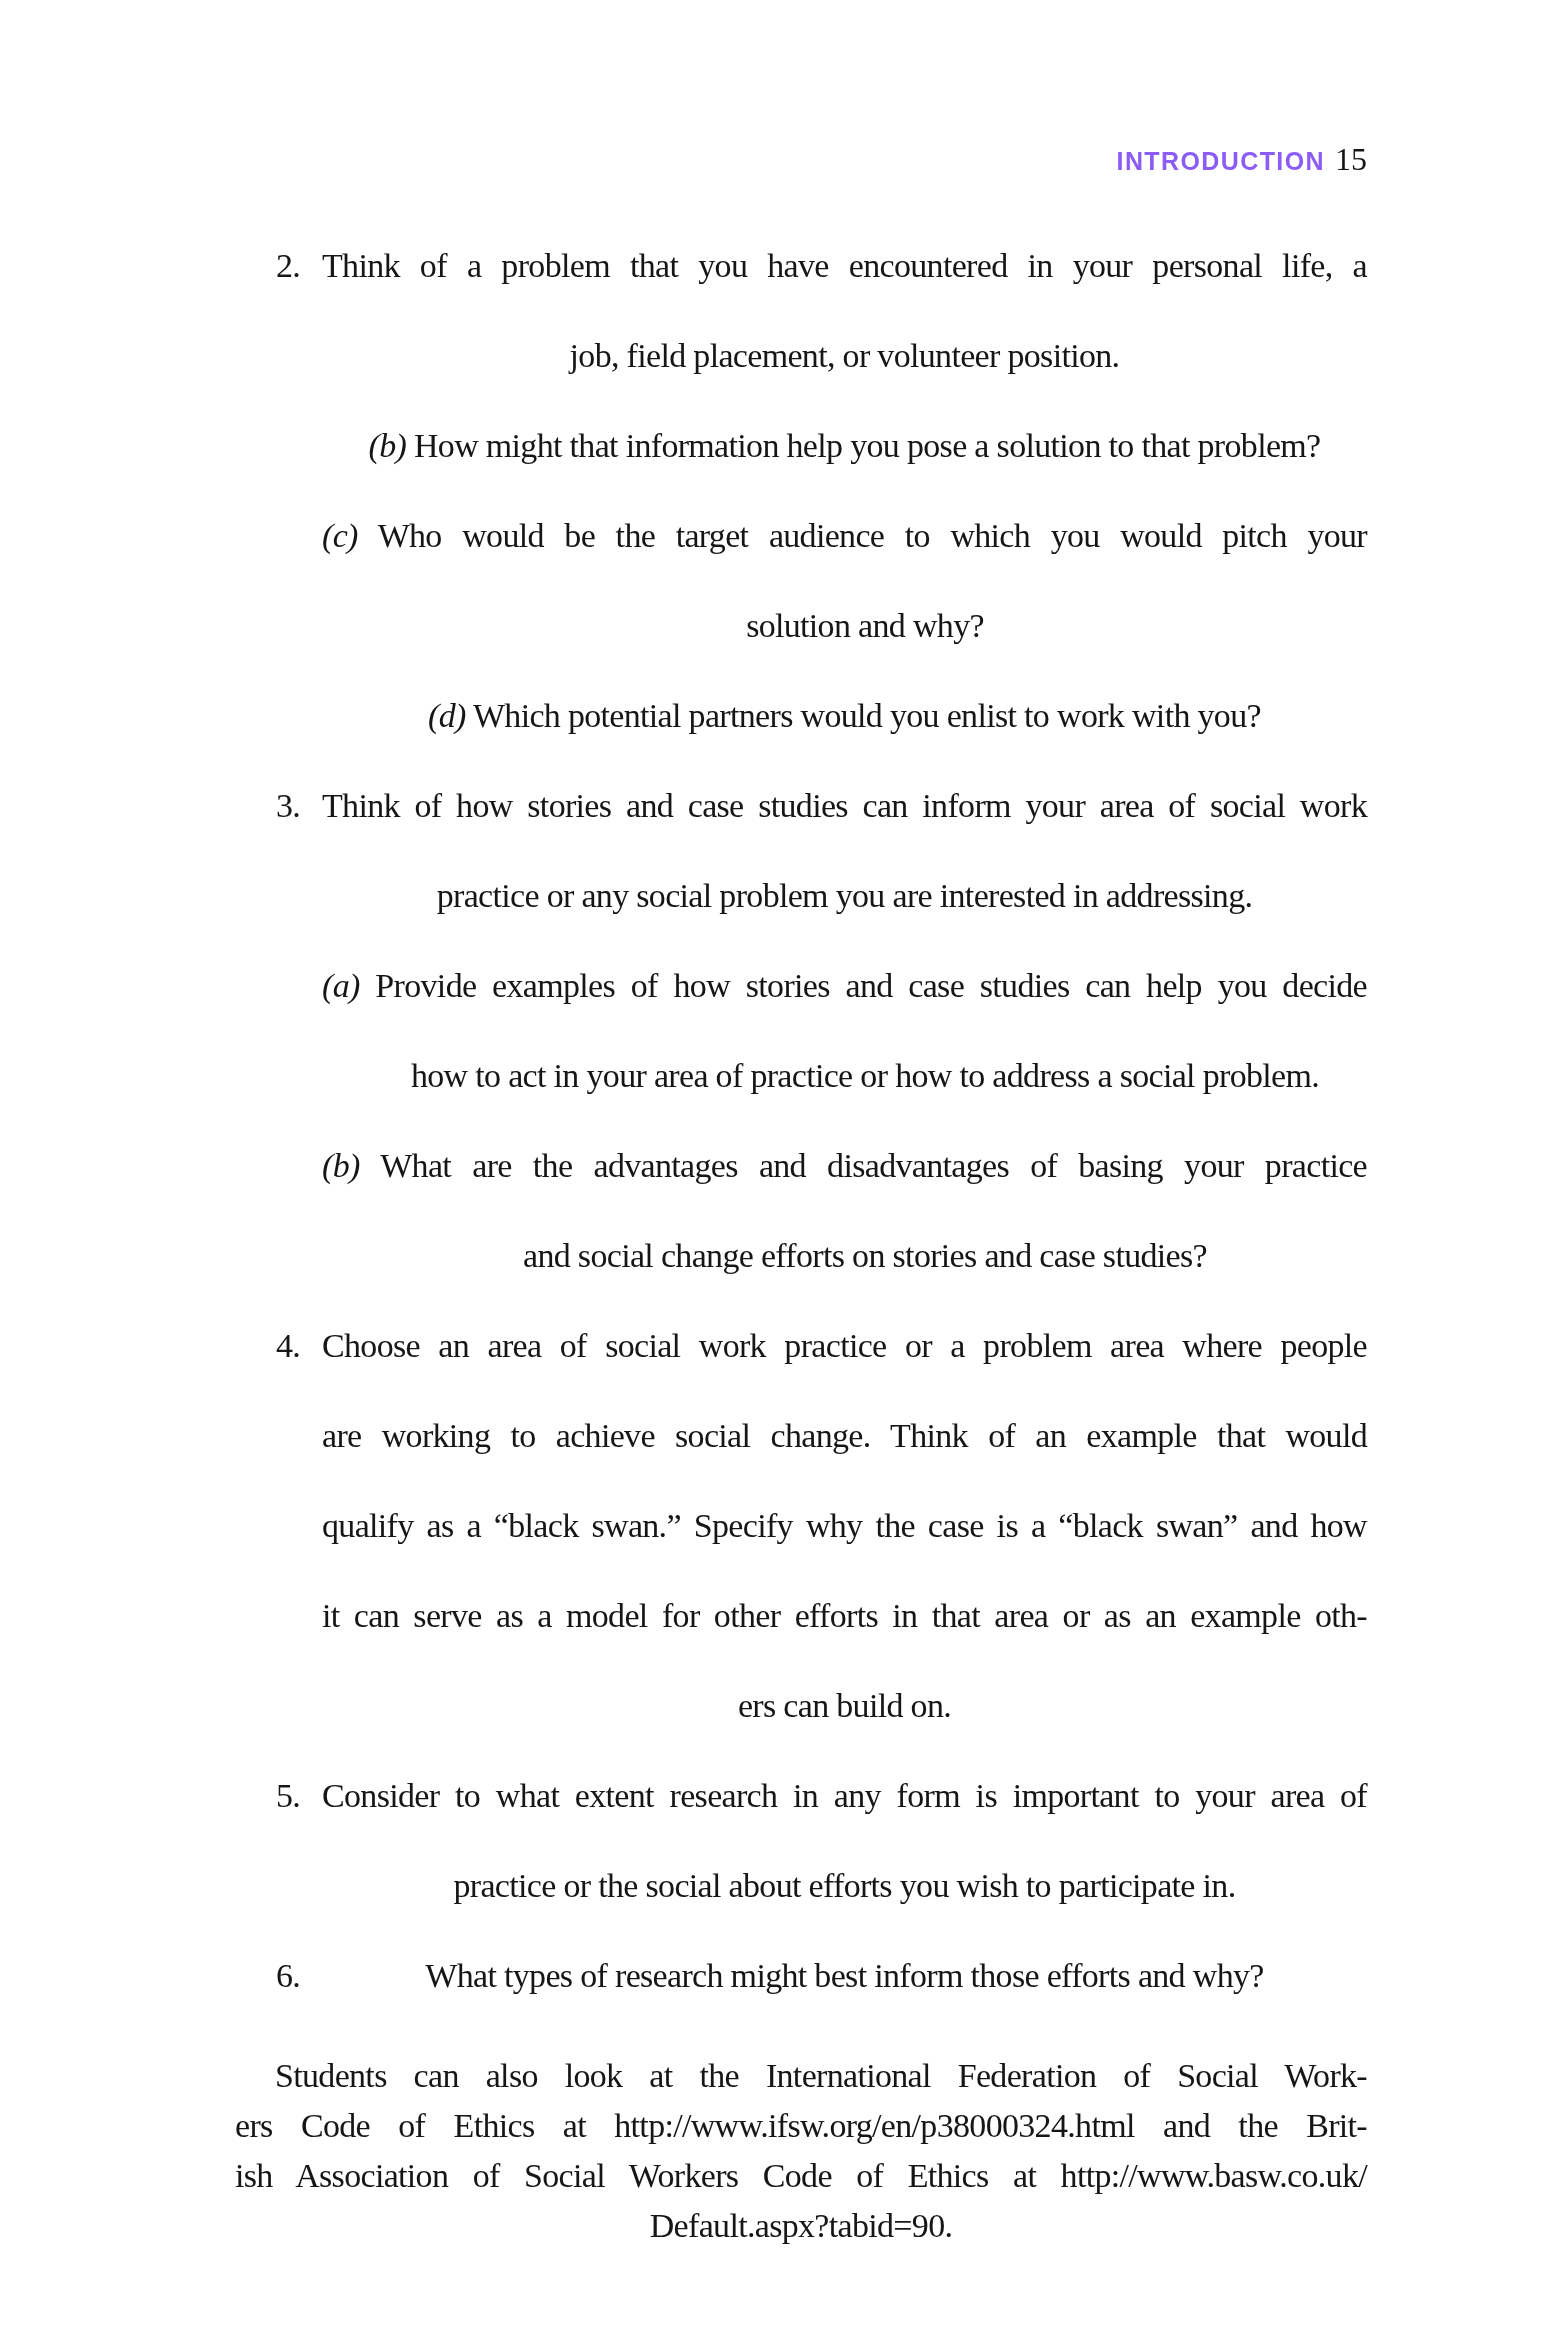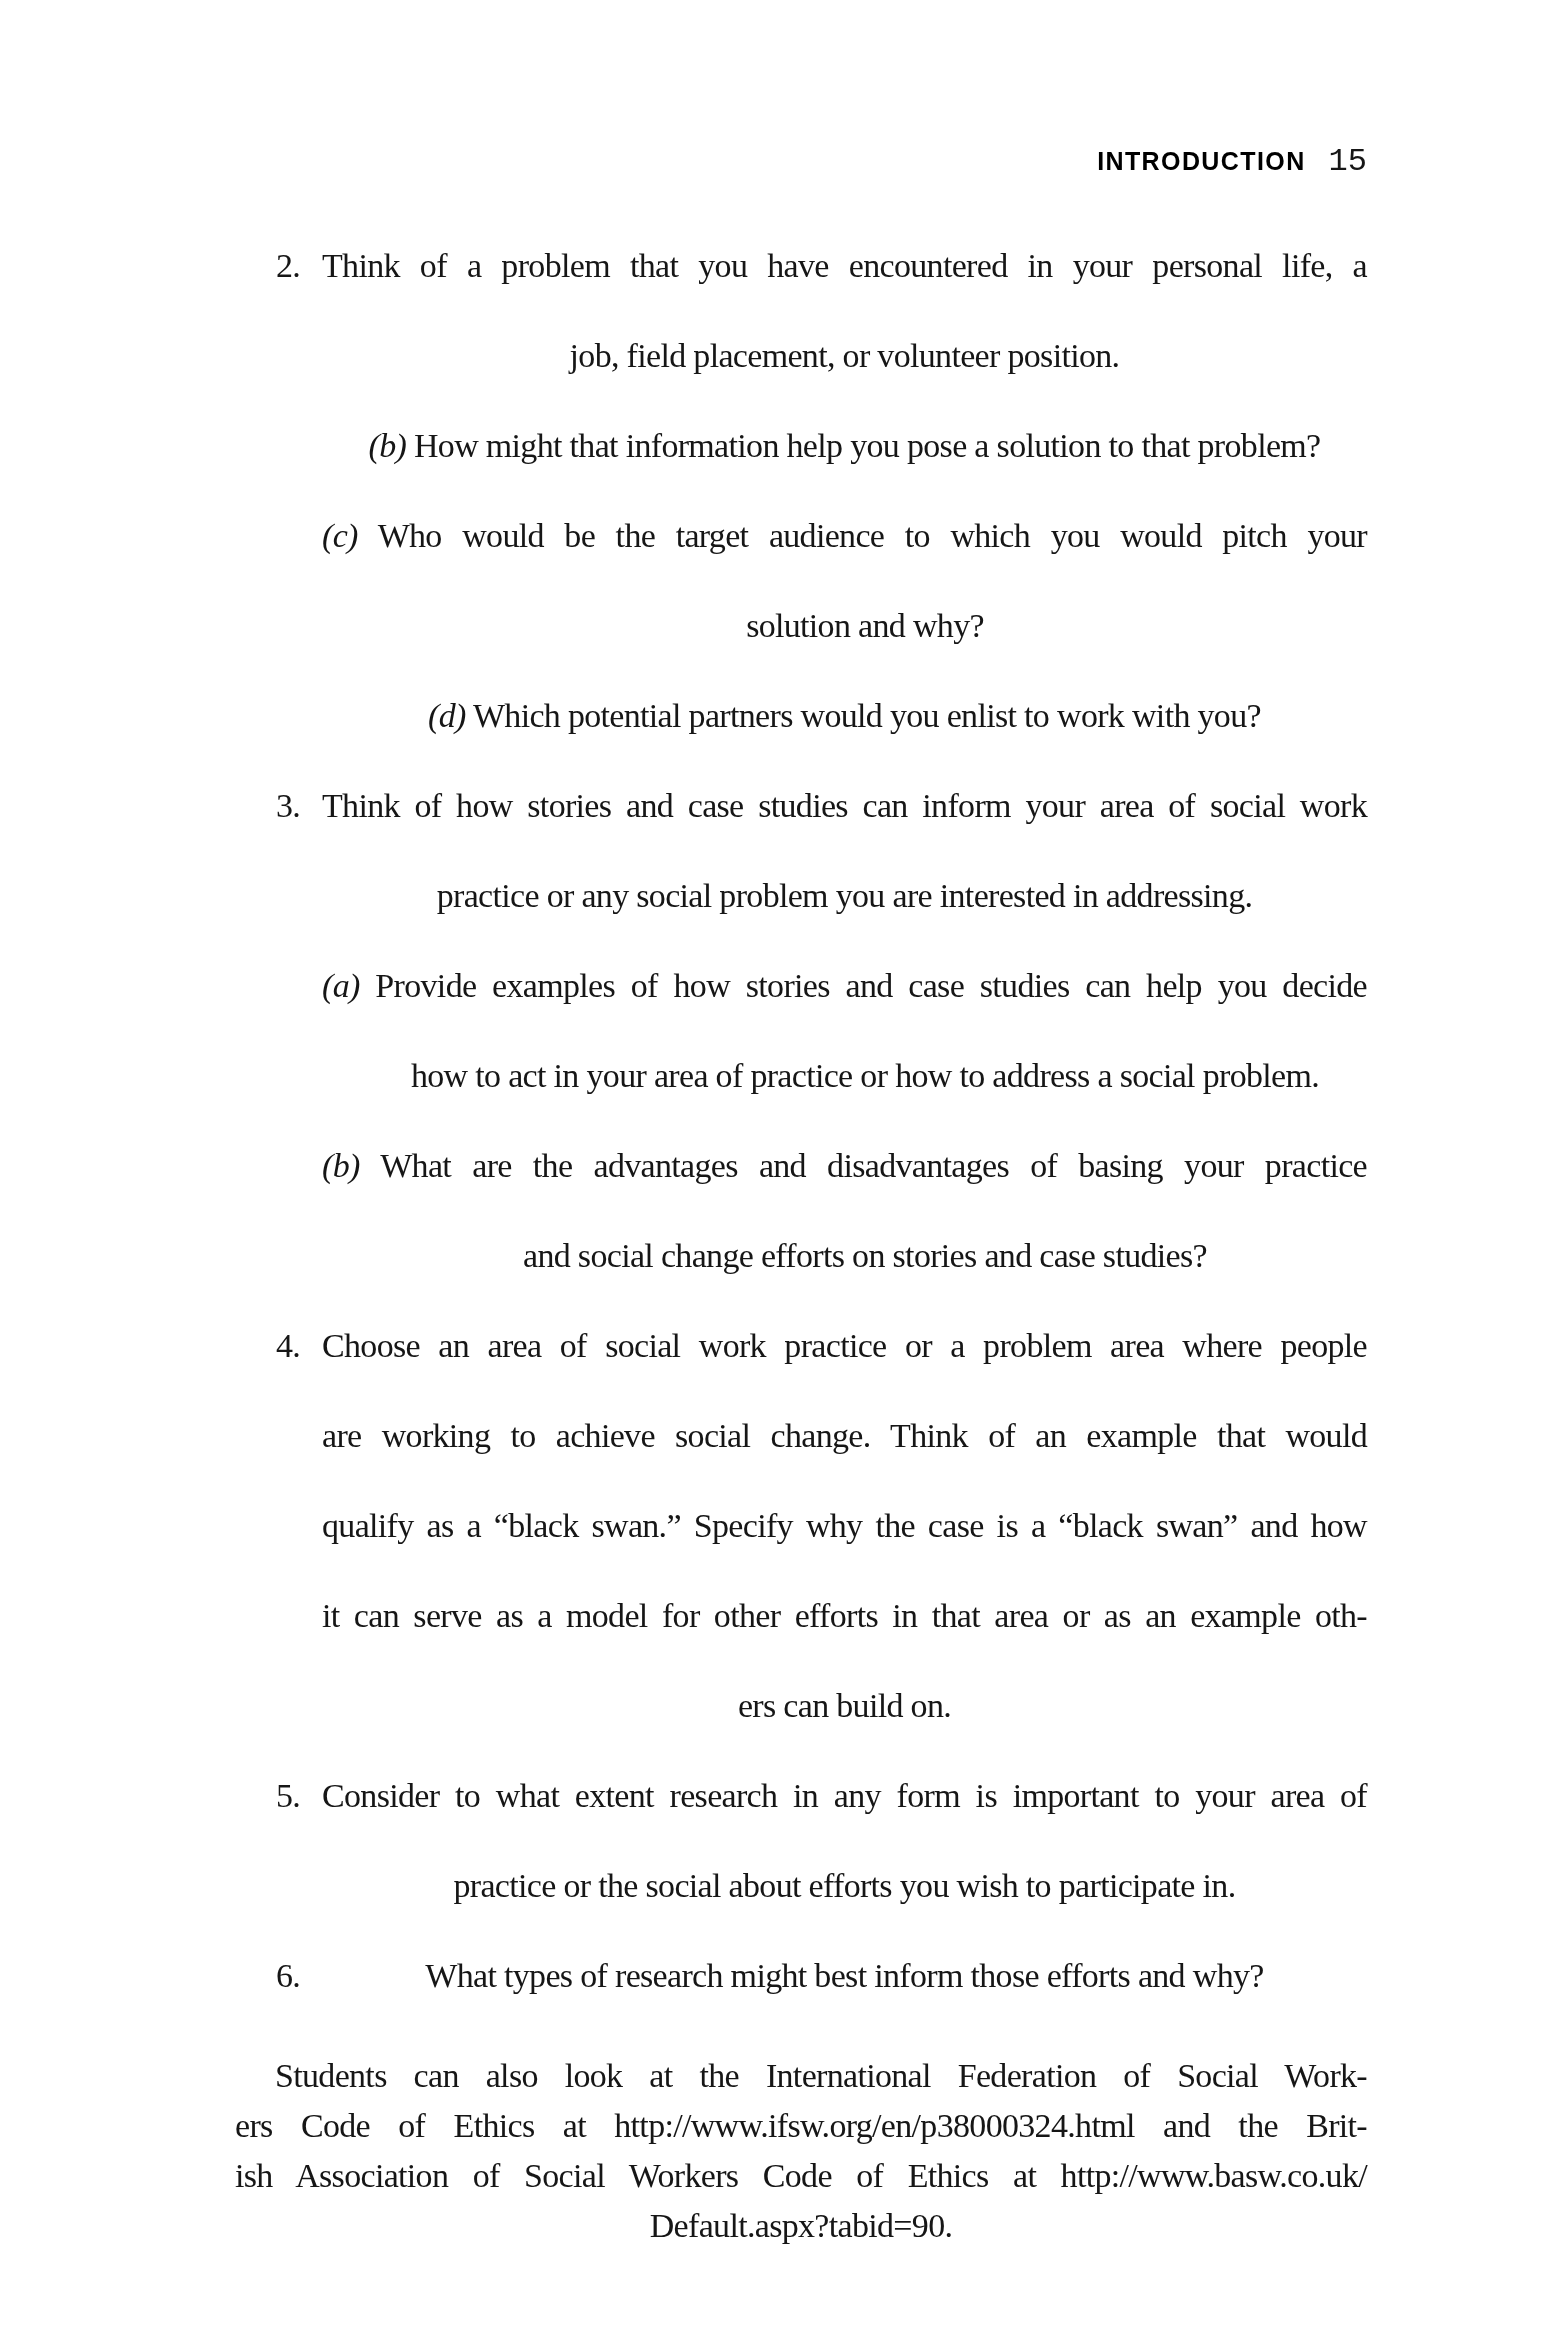--- a/index.html
+++ b/index.html
@@ -21,28 +21,28 @@
     left: 235px;
     width: 1132px;
     text-align: right;
     white-space: nowrap;
   }
   .runhead .sec {
     font-family: "Liberation Sans", sans-serif;
     font-weight: 700;
     font-size: 25px;
     letter-spacing: 1.4px;
-    color: #000000;
+    color: #8b5cf6;
     margin-top: 36px;
   }
   .runhead .pg {
-    font-family: Liberation Mono, monospace;
+    font-family: Liberation Serif, serif;
     font-size: 32px;
     letter-spacing: 0;
-    margin-left: 23px;
+    margin-left: 10px;
   }
   .content {
     position: absolute;
     left: 235px;
     top: 201px;
     width: 1132px;
   }
   .q { position: relative; }
   .qnum {
     position: absolute;

